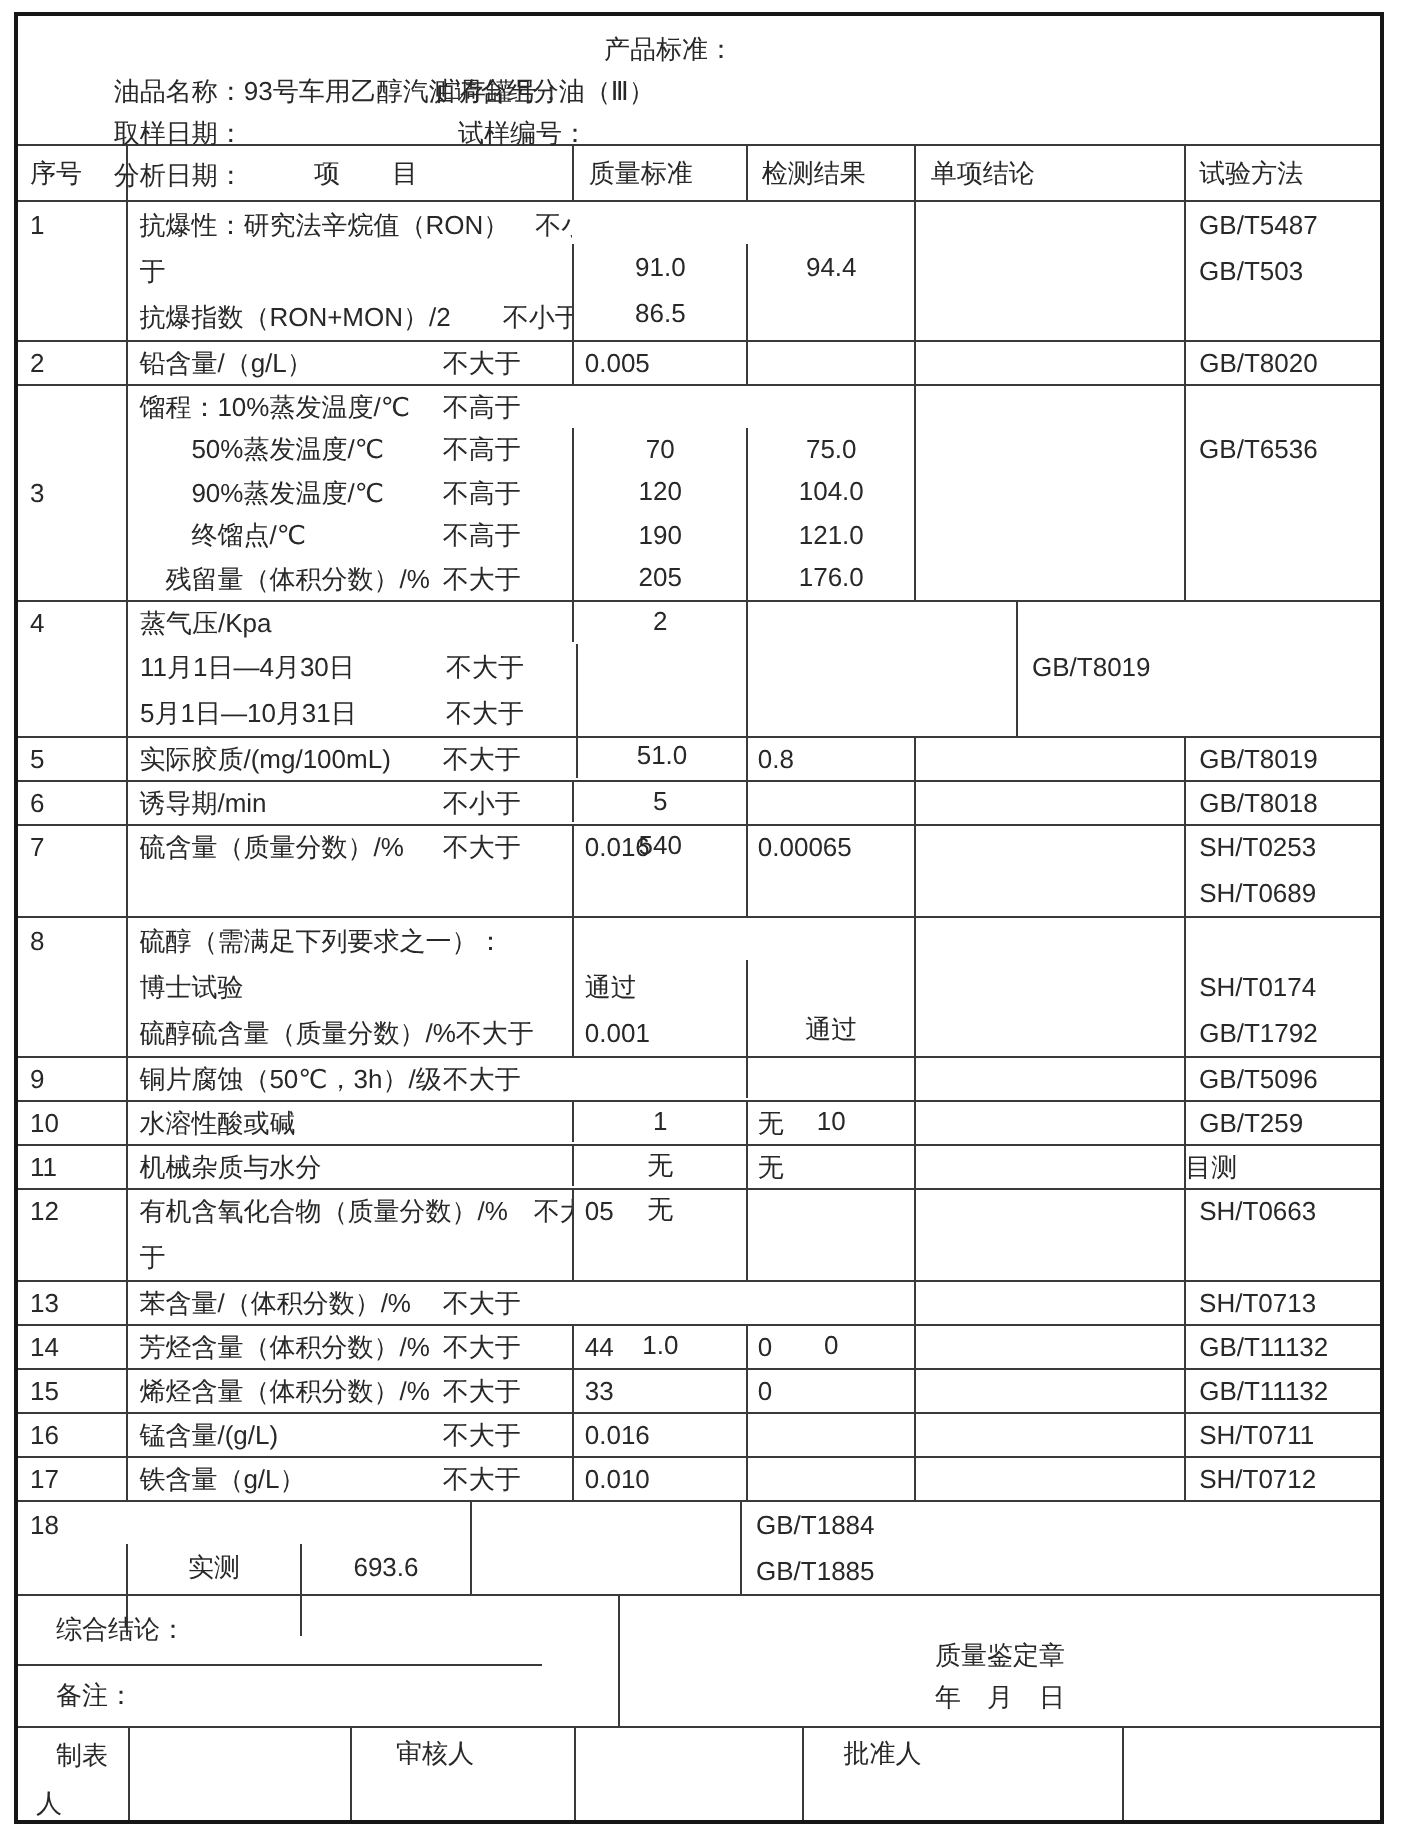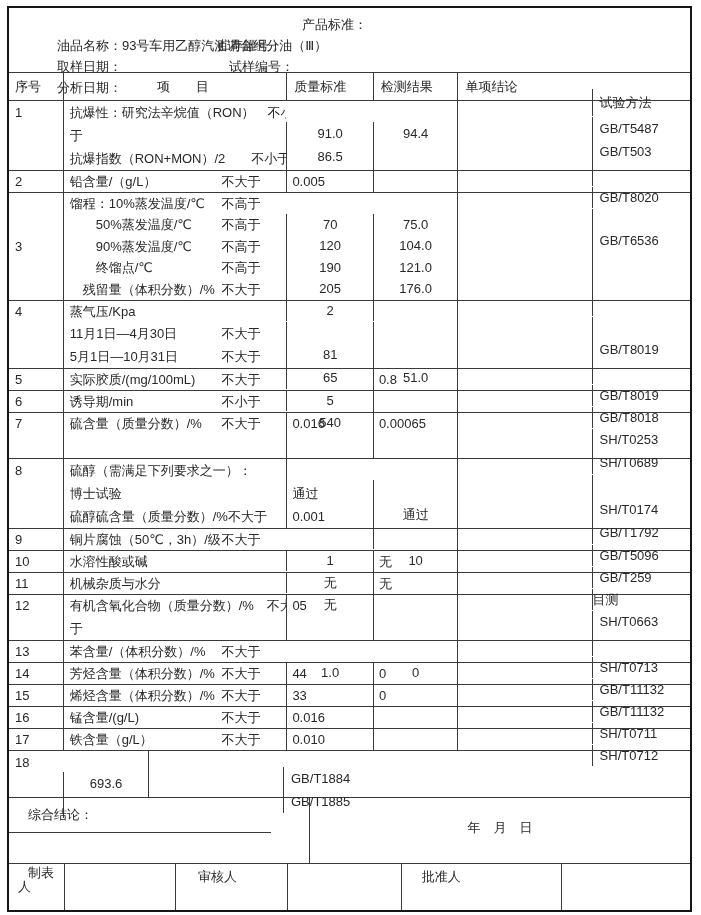--- a/index.html
+++ b/index.html
@@ -14,21 +14,21 @@
   }
   .doc{position:absolute;left:7px;top:6px;width:685px;border:2px solid var(--bc-strong);background:var(--bg);}
   
   .info{height:64px;padding-top:6px;}
   .info-line{position:relative;height:21px;line-height:21px;padding-left:19px;white-space:pre;}
   .info-right{position:absolute;top:0;}
   
   .trow,.thead{display:flex;border-top:1px solid var(--bc);}
   .cell{height:100%;overflow:hidden;}
   .trow>.cell+.cell,.thead>.cell+.cell,.sig>.cell+.cell{border-left:1px solid var(--bc);}
-  .c0{width:54px;}.c1{width:225px;}.c2{width:87px;}.c3{width:85px;}.c4{width:135px;}.c5{width:99px;margin-top:16px;}
+  .c0{width:54px;}.c1{width:225px;}.c2{width:87px;}.c3{width:85px;}.c4{width:135px;}.c5{width:99px;}
   .thead{height:28px;}
   .thead .cell{line-height:27px;padding-left:7px;white-space:pre;}
   .thead .c0{padding-left:6px;}
   .thead .c1{text-align:center;padding-left:16px;}
   .ln{height:var(--lh,22px);line-height:var(--lh,22px);white-space:pre;}
   .no-cell{padding-left:6px;}
   .no-cell.mid{display:flex;flex-direction:column;justify-content:center;}
   .item-cell{padding-left:6px;padding-right:8px;}
   .ln.lq{display:flex;justify-content:space-between;padding-right:18px;}
   .val-cell{padding-left:5px;padding-right:4px;}
@@ -37,21 +37,21 @@
   .met-cell.al-c{text-align:left;padding-left:0;}
   
   .summary{display:flex;height:66px;border-top:1px solid var(--bc);gap:38px;}
   .sum-left{width:279px;}
   .sum-concl{height:35px;border-bottom:1px solid var(--bc);padding:8px 0 0 19px;}
   .sum-note{height:30px;padding:6px 0 0 19px;}
   .sum-right{width:406px;border-left:1px solid var(--bc);text-align:center;padding-top:19px;}
   .sum-right div{height:21px;line-height:21px;white-space:pre;}
   
   .sig{display:flex;height:47px;border-top:1px solid var(--bc);}
-  .s0{width:55px;padding:2px 4px 0 9px;text-indent:10px;line-height:14px;}
+  .s0{width:55px;padding:2px 4px 0 9px;text-indent:10px;line-height:24px;}
   .s1{width:112px;}
   .s2{width:113px;padding:4px 0 0 22px;}
   .s3{width:114px;}
   .s4{width:161px;padding:4px 0 18px 20px;}
   .s5{width:130px;}
 </style>
 </head>
 <body>
 
 <div class="sheet">
@@ -152,25 +152,20 @@
         </div>
         <div class="trow" style="height: 68px; --lh: 22.333333333333332px;">
           <div class="cell c0 no-cell">
             <div class="ln">4</div>
           </div>
           <div class="cell c1 item-cell">
             <div class="ln">蒸气压/Kpa</div>
             <div class="ln lq"><span>11月1日—4月30日</span><span>不大于</span></div>
             <div class="ln lq"><span>5月1日—10月31日</span><span>不大于</span></div>
           </div>
-          <div class="cell c2 val-cell al-c">
-            <div class="ln"></div>
-            <div class="ln">81</div>
-            <div class="ln">65</div>
-          </div>
           <div class="cell c3 val-cell al-c">
             <div class="ln"></div>
             <div class="ln"></div>
             <div class="ln">51.0</div>
           </div>
           <div class="cell c4"></div>
           <div class="cell c5 met-cell">
             <div class="ln"></div>
             <div class="ln">GB/T8019</div>
           </div>
@@ -407,36 +402,41 @@
           <div class="cell c3 val-cell al-l"></div>
           <div class="cell c4"></div>
           <div class="cell c5 met-cell">
             <div class="ln">SH/T0712</div>
           </div>
         </div>
         <div class="trow" style="height: 47px; --lh: 23px;">
           <div class="cell c0 no-cell">
             <div class="ln">18</div>
           </div>
+          <div class="cell c2 val-cell al-c">
+            <div class="ln">实测</div>
+          </div>
           <div class="cell c3 val-cell al-c">
             <div class="ln">693.6</div>
           </div>
           <div class="cell c4"></div>
           <div class="cell c5 met-cell">
             <div class="ln">GB/T1884</div>
             <div class="ln">GB/T1885</div>
           </div>
         </div>
       </div>
 
     <div class="summary">
       <div class="sum-left">
         <div class="sum-concl">综合结论：</div>
+        <div class="sum-note">备注：</div>
       </div>
       <div class="sum-right">
+        <div>质量鉴定章</div>
         <div>年　月　日</div>
       </div>
     </div>
 
     <div class="sig">
       <div class="cell s0">制表人</div>
       <div class="cell s1"></div>
       <div class="cell s2">审核人</div>
       <div class="cell s3"></div>
       <div class="cell s4">批准人</div>

